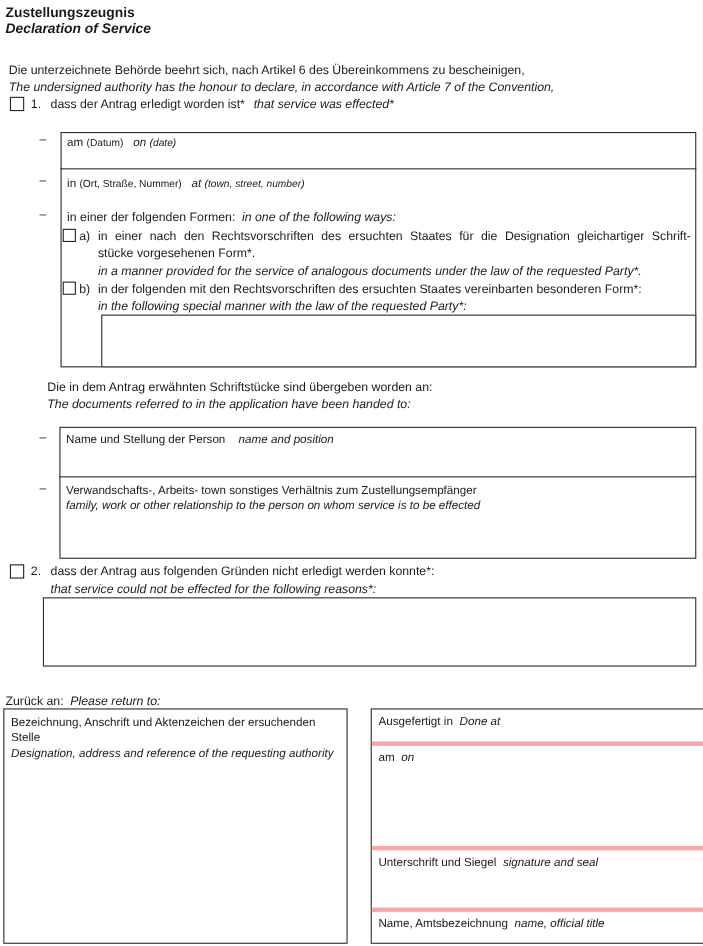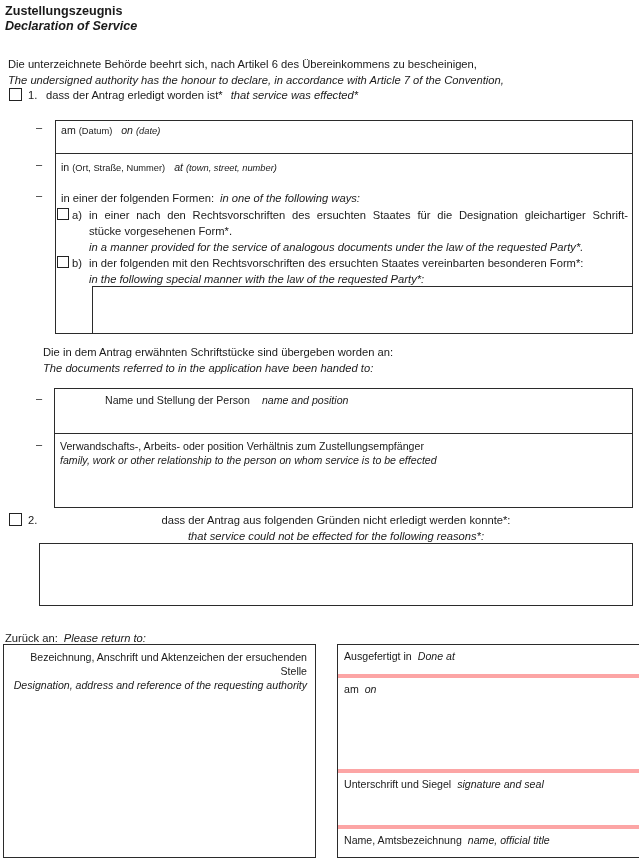--- a/index.html
+++ b/index.html
@@ -92,47 +92,47 @@
 
   <div class="abs fs-body" style="left:43px;top:344px;">
     <div>Die in dem Antrag erwähnten Schriftstücke sind übergeben worden an:</div>
     <div class="i">The documents referred to in the application have been handed to:</div>
   </div>
 
   <div class="box" style="left:54px;top:388px;width:579px;height:120px;"></div>
   <div class="hline" style="left:54px;top:433px;width:579px;"></div>
 
   <span class="dash" style="left:36px;top:392px;">–</span>
-  <div class="abs fs-field" style="left:60px;top:393px;margin-left:45px;">
+  <div class="abs fs-field" style="left:60px;top:393px;">
     <span>Name und Stellung der Person</span><span class="i gap12">name and position</span>
   </div>
   <div class="abs" style="left:55px;top:408px;width:577px;height:24px;"></div>
 
   <span class="dash" style="left:36px;top:438px;">–</span>
   <div class="abs fs-field" style="left:60px;top:439px;width:560px;">
-    <div>Verwandschafts-, Arbeits- oder position Verhältnis zum Zustellungsempfänger</div>
+    <div>Verwandschafts-, Arbeits- town sonstiges Verhältnis zum Zustellungsempfänger</div>
     <div class="i">family, work or other relationship to the person on whom service is to be effected</div>
   </div>
   <div class="abs" style="left:55px;top:468px;width:577px;height:38px;"></div>
 
   <span class="cb cb-lg" style="left:9px;top:513px;"></span>
   <span class="abs fs-body" style="left:28px;top:512px;">2.</span>
-  <div class="abs fs-body" style="left:46px;top:512px;width:580px;text-align:center;">
+  <div class="abs fs-body" style="left:46px;top:512px;width:580px;">
     <div>dass der Antrag aus folgenden Gründen nicht erledigt werden konnte*:</div>
     <div class="i">that service could not be effected for the following reasons*:</div>
   </div>
 
   <div class="box" style="left:39px;top:543px;width:594px;height:63px;"></div>
 
   <div class="abs fs-body" style="left:5px;top:630px;">
     <span>Zurück an:</span><span class="i gap6">Please return to:</span>
   </div>
 
   <div class="box" style="left:3px;top:644px;width:313px;height:214px;">
-    <div class="fs-field" style="padding:5px 8px 0 6px;text-align:right;">
+    <div class="fs-field" style="padding:5px 8px 0 6px;">
       <div>Bezeichnung, Anschrift und Aktenzeichen der ersuchenden</div>
       <div>Stelle</div>
       <div class="i">Designation, address and reference of the requesting authority</div>
     </div>
   </div>
 
   <div class="box" style="left:337px;top:644px;width:352px;height:214px;">
     <div class="frow fs-field" style="top:0;height:29px;">
       <span>Ausgefertigt in</span><span class="i gap6">Done at</span>
     </div>

